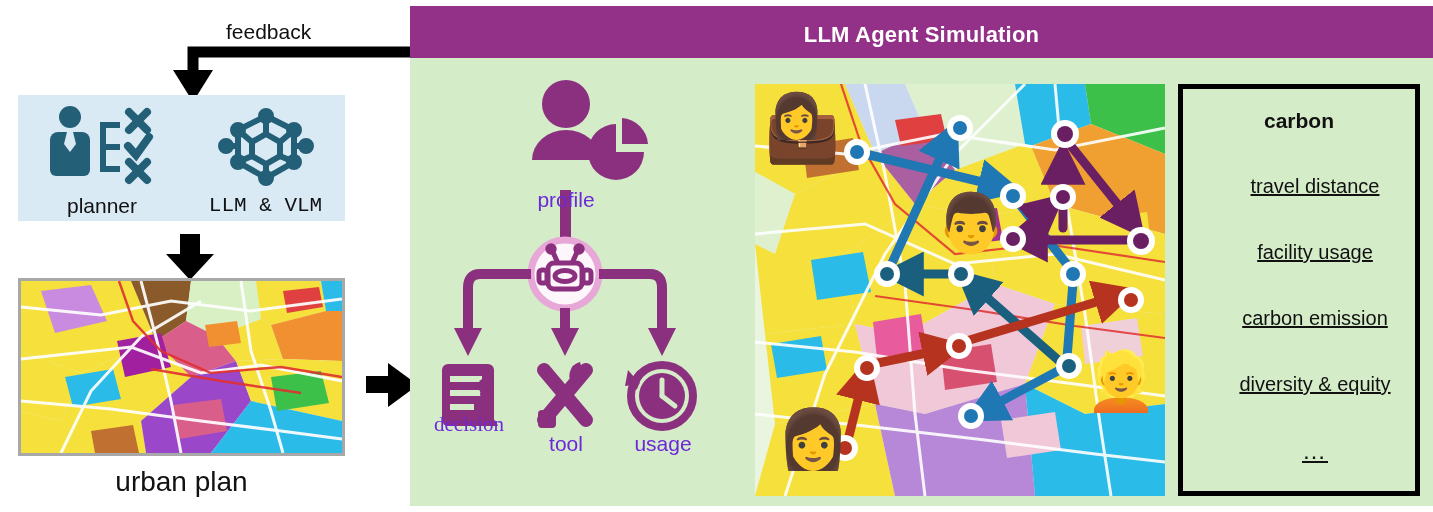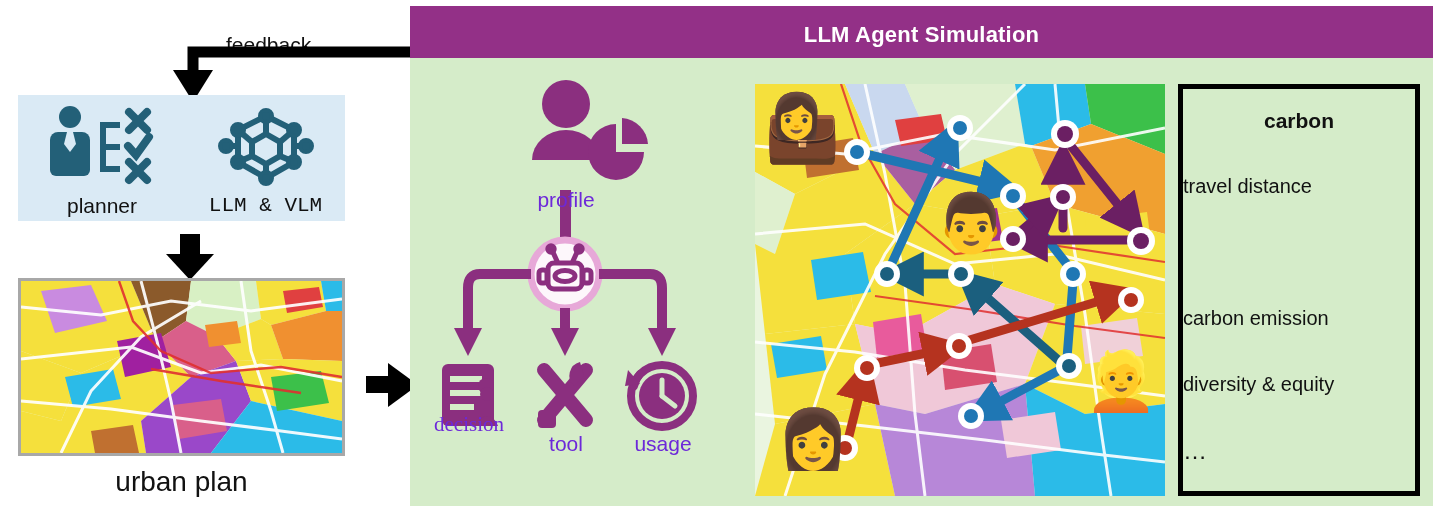--- a/index.html
+++ b/index.html
@@ -18,21 +18,21 @@
 
   #urban-plan-frame{
     position:absolute;left:18px;top:278px;width:327px;height:178px;
     border:3px solid #a8a8a8;box-sizing:border-box;background:#eef7e6;overflow:hidden;
   }
   #urban-plan-label{position:absolute;left:18px;top:466px;width:327px;text-align:center;
     font-size:28px;color:#111;}
 
   
   #feedback-arrow{position:absolute;left:170px;top:12px;width:250px;height:95px;}
-  #feedback-label{position:absolute;left:226px;top:20px;font-size:21px;color:#111;margin-top:13px;}
+  #feedback-label{position:absolute;left:226px;top:20px;font-size:21px;color:#111;}
 
   #arrow-down-planner{position:absolute;left:162px;top:234px;width:56px;height:48px;}
   #arrow-right-plan{position:absolute;left:366px;top:360px;width:56px;height:50px;}
 
   
   #green-panel{position:absolute;left:410px;top:6px;width:1023px;height:500px;background:#d5ecc9;}
   #sim-header{position:absolute;left:0;top:0;width:1023px;height:52px;background:#933087;
     display:flex;align-items:center;justify-content:center;}
   #sim-header-title{color:#ffffff;font-size:22px;font-weight:bold;letter-spacing:.2px;margin-top:6px;}
 
@@ -42,21 +42,21 @@
 
   
   #sim-map{position:absolute;left:345px;top:78px;width:410px;height:412px;
     background:#eef7e6;overflow:hidden;}
 
   
   #metrics-box{position:absolute;left:768px;top:78px;width:242px;height:412px;
     border:5px solid #000;box-sizing:border-box;background:#d5ecc9;}
   #metrics-title{position:absolute;left:0;top:20px;width:100%;text-align:center;
     font-size:21px;font-weight:bold;color:#111;}
-  .metric-item{position:absolute;left:0;width:100%;font-size:20px;color:#111;}
+  .metric-item{position:absolute;left:16px;width:100%;text-align:center;font-size:20px;color:#111;text-decoration:underline;}
 
   svg{display:block;overflow:visible;}
 </style>
 </head>
 <body>
 
 <div id="root">
 
   <div id="feedback-label">feedback</div>
   <div id="feedback-arrow">
@@ -422,19 +422,20 @@
       <div style="position:absolute;left:10px;top:18px;font-size:60px;line-height:1;">💼</div>
       <div style="position:absolute;left:14px;top:10px;font-size:44px;line-height:1;">👩</div>
       <div style="position:absolute;left:180px;top:110px;font-size:58px;line-height:1;">👨</div>
       <div style="position:absolute;left:330px;top:268px;font-size:58px;line-height:1;">👱</div>
       <div style="position:absolute;left:22px;top:326px;font-size:58px;line-height:1;">👩</div>
     </div>
 
     <div id="metrics-box">
       <div id="metrics-title">carbon</div>
       <div class="metric-item" style="top:86px;">travel distance</div>
+      <div class="metric-item" style="top:152px;">facility usage</div>
       <div class="metric-item" style="top:218px;">carbon emission</div>
       <div class="metric-item" style="top:284px;">diversity &amp; equity</div>
       <div class="metric-item" style="top:348px;font-size:24px;letter-spacing:2px;">…</div>
     </div>
 
   </div>
 </div>
 
 </body></html>

